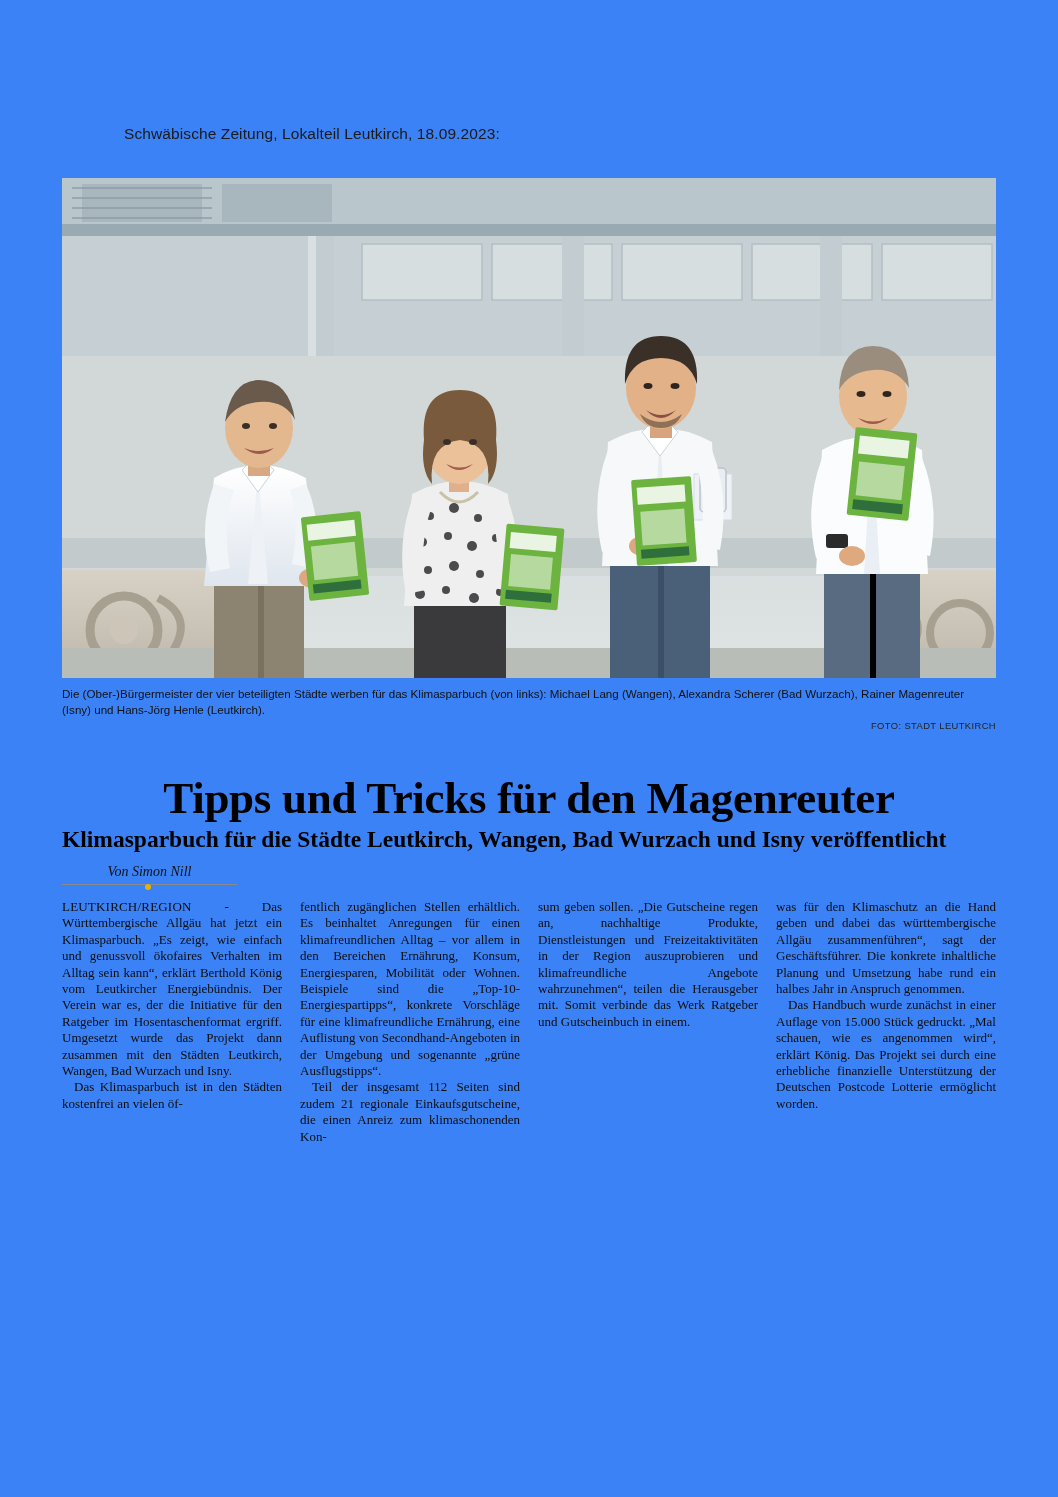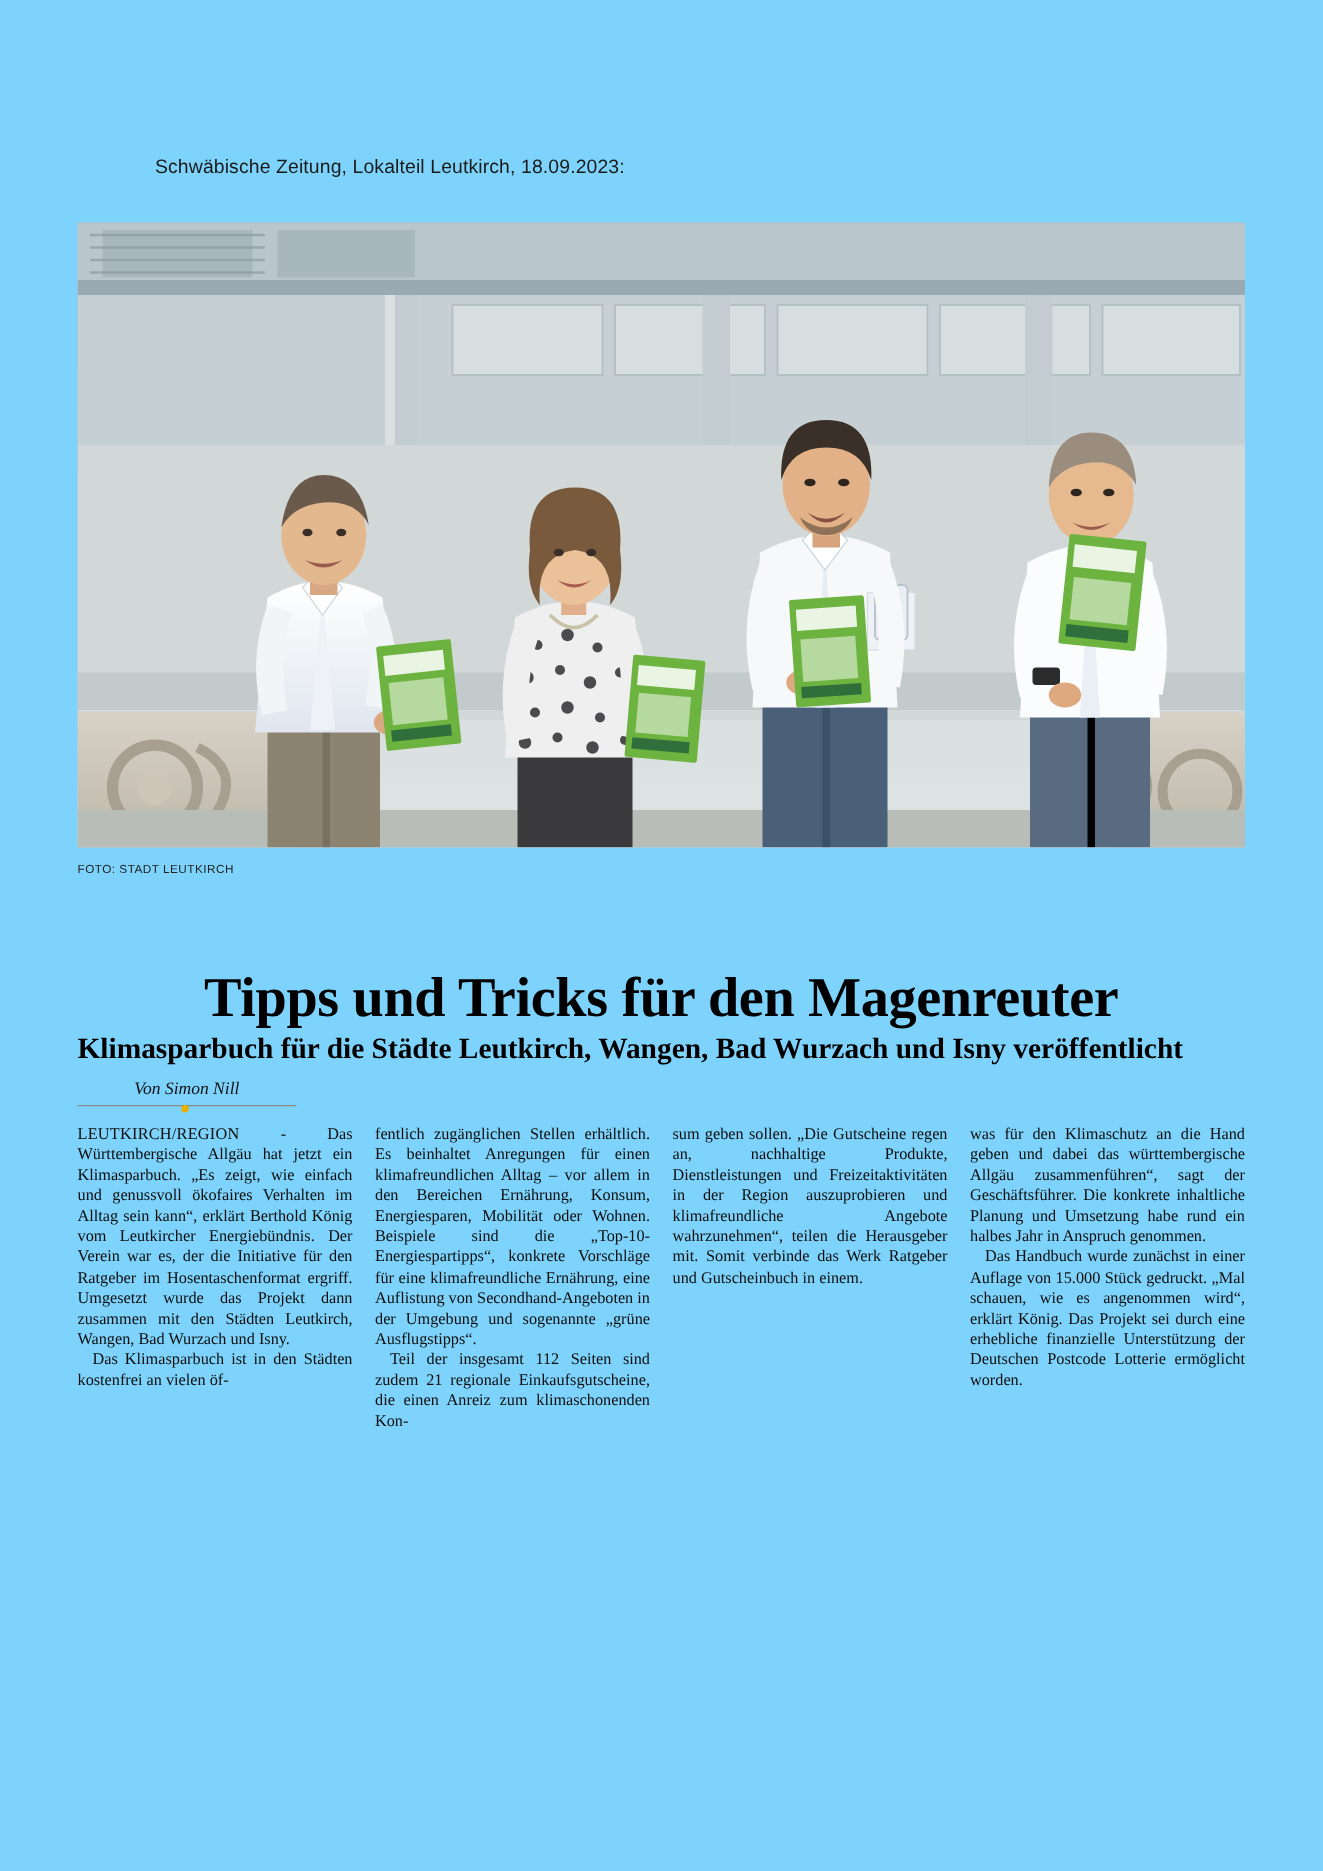--- a/index.html
+++ b/index.html
@@ -14,21 +14,21 @@
     color: #111111;
     position: relative;
     overflow: hidden;
   }
 
   .page {
     position: absolute;
     left: 0; top: 0;
     width: 1058px;
     height: 1497px;
-    background: #7dd3fc;
+    background: #3b82f6;
   }
 
   
   .source-line {
     position: absolute;
     left: 124px;
     top: 125px;
     font-family: "Liberation Sans", sans-serif;
     font-size: 15.5px;
     color: #1a1a1a;
@@ -53,21 +53,21 @@
     left: 62px;
     top: 686px;
     width: 934px;
     font-family: "Liberation Sans", sans-serif;
     font-size: 11.6px;
     line-height: 15.6px;
     color: #111;
   }
   .caption .credit {
     display: block;
-    text-align: left;
+    text-align: right;
     font-size: 9.4px;
     letter-spacing: 0.4px;
     color: #222;
     margin-top: 1px;
   }
 
   
   .headline {
     position: absolute;
     left: 62px;
@@ -371,20 +371,21 @@
           <rect x="796" y="286" width="46" height="34" fill="#ffffff" opacity="0.5" transform="rotate(6 820 296)"></rect>
           <rect x="794" y="324" width="50" height="10" fill="#2f6f3c" transform="rotate(6 820 296)"></rect>
         </g>
       </g>
 
       <rect x="0" y="0" width="934" height="500" fill="none"></rect>
     </svg>
   </div>
 
   <div class="caption">
+    <span>Die (Ober-)Bürgermeister der vier beteiligten Städte werben für das Klimasparbuch (von links): Michael Lang (Wangen), Alexandra Scherer (Bad Wurzach), Rainer Magenreuter (Isny) und Hans-Jörg Henle (Leutkirch).</span>
     <span class="credit">FOTO: STADT LEUTKIRCH</span>
   </div>
 
   <h1 class="headline">Tipps und Tricks für den Magenreuter</h1>
   <h2 class="subhead">Klimasparbuch für die Städte Leutkirch, Wangen, Bad Wurzach und Isny veröffentlicht</h2>
 
   <div class="byline">Von Simon Nill</div>
   <div class="byline-dot"></div>
 
   <div class="columns">

